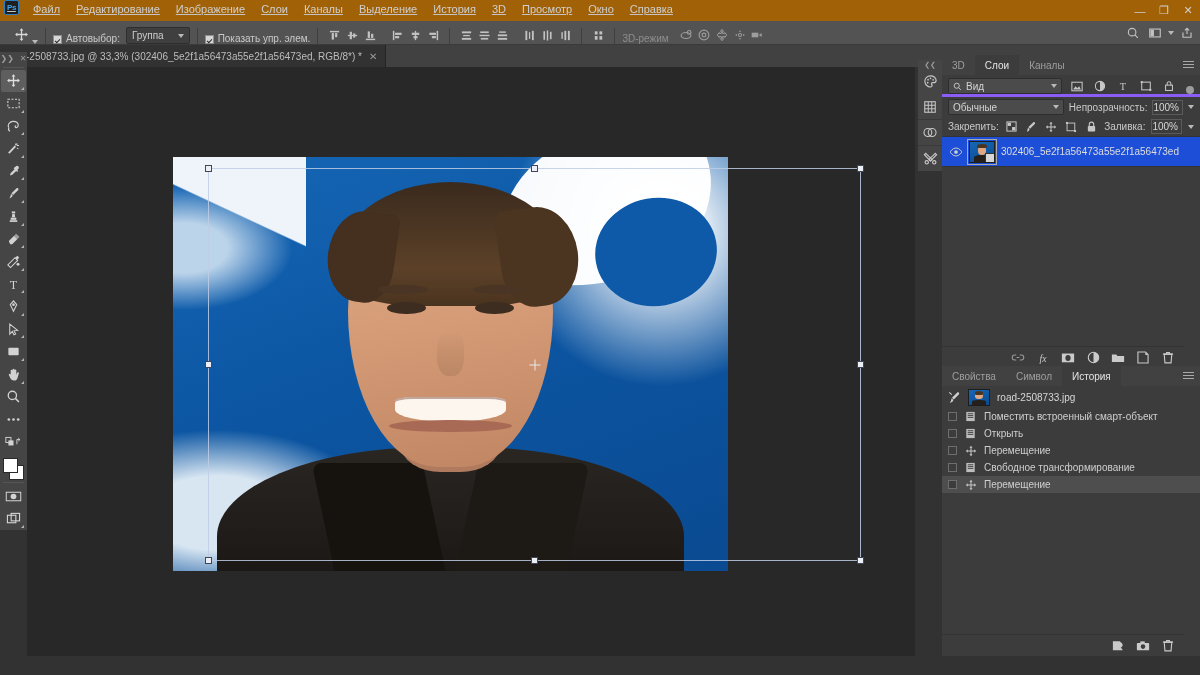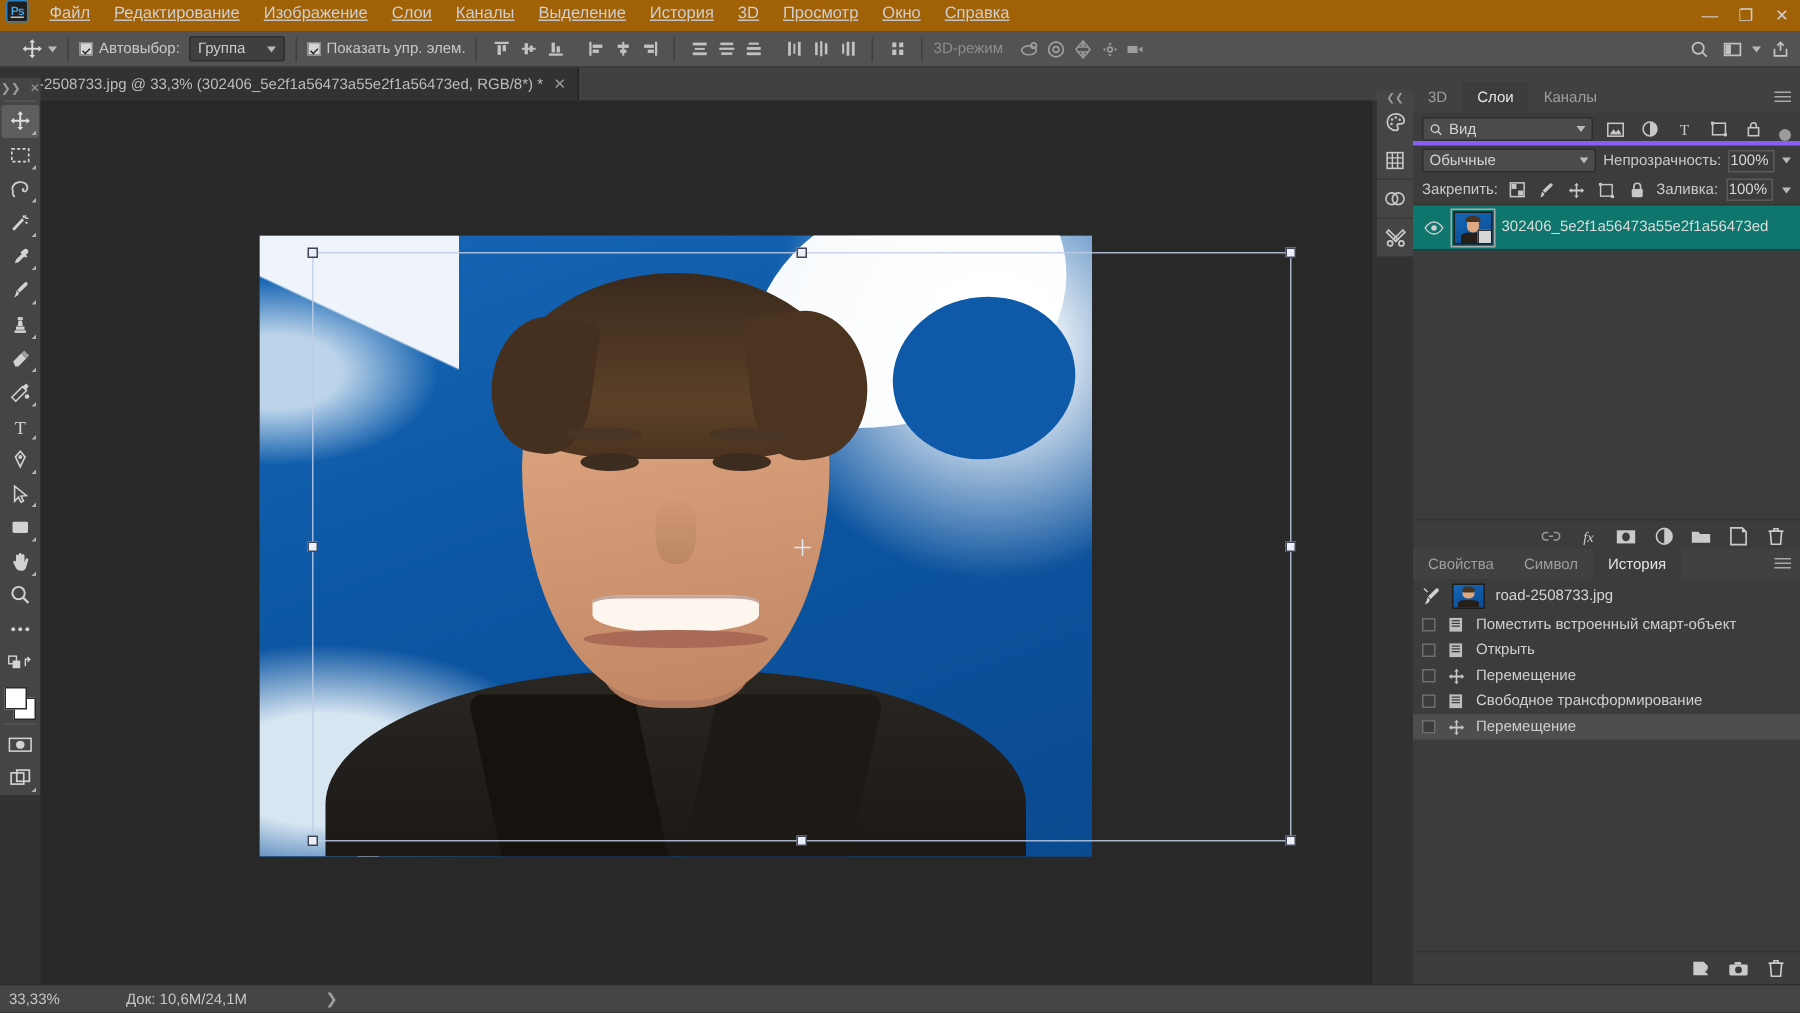--- a/index.html
+++ b/index.html
@@ -13,21 +13,21 @@
   .ps-logo{ width:15px; height:15px; margin:0 6px 0 4px; background:#1f1f1f; border:1px solid #2b7fc4;
     border-radius:2px; color:#3fa4e6; font-size:8px; font-weight:bold; display:flex;
     align-items:center; justify-content:center; letter-spacing:-0.5px;}
   .menu-item{ font-size:11px; color:#cfcfcf; padding:3px 8px; white-space:nowrap; }
   .win-btns{ position:absolute; right:0; top:0; height:21px; display:flex; }
   .win-btn{ width:24px; height:21px; display:flex; align-items:center; justify-content:center;
     color:#cfcfcf; font-size:11px; }
 
   
   .optbar{ position:absolute; left:0; top:21px; width:1200px; height:24px; background:#535353;
-    display:flex; align-items:center; border-bottom:1px solid #3a3a3a; }
+    display:flex; align-items:flex-end; border-bottom:1px solid #3a3a3a; }
   .opt-tool{ width:22px; height:20px; display:flex; align-items:center; justify-content:center;
     margin-left:10px; }
   .caret{ width:0;height:0;border-left:3px solid transparent;border-right:3px solid transparent;
     border-top:4px solid #b9b9b9; display:inline-block; }
   .vsep{ width:1px; height:16px; background:#3f3f3f; margin:0 7px; }
   .chk{ width:9px;height:9px;background:#d6d6d6;border:1px solid #8d8d8d; display:inline-block;
     position:relative; margin-right:4px; }
   .chk::after{content:"";position:absolute;left:1px;top:3px;width:4px;height:2px;
     border-left:1.5px solid #2b2b2b;border-bottom:1.5px solid #2b2b2b;transform:rotate(-45deg);}
   .opt-lbl{ font-size:10px; color:#c9c9c9; white-space:nowrap; }
@@ -155,39 +155,39 @@
     color:#c9c9c9;}
   .blend{ width:132px; height:16px; background:#4b4b4b; border:1px solid #2e2e2e; border-radius:2px;
     display:flex; align-items:center; padding:0 4px; font-size:10px; color:#d3d3d3; }
   .numbox{ width:34px; height:15px; background:#3c3c3c; border:1px solid #5a5a5a; font-size:10px;
     color:#d8d8d8; display:flex; align-items:center; justify-content:flex-end; padding-right:3px;}
   .lockrow{ height:20px; display:flex; align-items:center; padding:0 6px; gap:6px; font-size:10px;
     color:#c9c9c9; border-bottom:1px solid #333; }
 
   .layer{ height:30px; display:flex; align-items:center; padding:0 6px; gap:6px;
     border-bottom:1px solid #333; }
-  .layer.sel{ background:#0f766e; }
+  .layer.sel{ background:#1d4ed8; }
   .eye{ width:15px; display:flex; align-items:center; justify-content:center; }
   .thumb{ width:26px; height:22px; border:1px solid #1d1d1d; overflow:hidden; position:relative;
     background:#0b4f9e; flex:none;}
   .thumb.smart{ outline:1px solid #aaa; outline-offset:1px; }
   .thumb-inner{ position:absolute; inset:0;
     background:linear-gradient(160deg,#1667b6,#0a4a91); }
   .thumb-head{ position:absolute; left:32%; top:18%; width:36%; height:48%;
     background:#dfa782; border-radius:50% 50% 45% 45%; }
   .thumb-hair{ position:absolute; left:30%; top:10%; width:40%; height:24%;
     background:#4a3420; border-radius:50% 50% 20% 20%; }
   .thumb-body{ position:absolute; left:16%; bottom:0; width:68%; height:32%;
     background:#241f1b; border-radius:40% 40% 0 0; }
   .smart-badge{ position:absolute; right:-1px; bottom:-1px; width:10px; height:10px;
     background:#d7d7d7; border:1px solid #333; }
   .layer-name{ font-size:10px; color:#dcdcdc; white-space:nowrap; overflow:hidden; flex:1;}
   .lock-ic{ color:#b9b9b9; font-size:10px; margin-right:4px;}
 
-  .panel-footer{ position:absolute; left:0; right:0; bottom:0; height:22px; background:#3c3c3c;
+  .panel-footer{ position:absolute; left:0; right:16px; bottom:0; height:22px; background:#3c3c3c;
     display:flex; align-items:center; justify-content:flex-end; gap:11px; padding-right:9px;
     border-top:1px solid #333;}
   .pf-ic{ width:14px; height:14px; display:flex; align-items:center; justify-content:center;
     color:#cacaca; }
 
   .hist-row{ height:17px; display:flex; align-items:center; gap:7px; padding:0 6px; font-size:10px;
     color:#cfcfcf; }
   .hist-row.sel{ background:#4e4e4e; }
   .hist-box{ width:9px;height:9px;border:1px solid #6e6e6e;background:#3c3c3c; flex:none;}
   .hist-ic{ width:13px; display:flex; align-items:center; justify-content:center; color:#c6c6c6;}
@@ -877,19 +877,14 @@
         </div>
       <div class="pf-ic">
           <svg width="12" height="13" viewBox="0 0 13 14">
             <path d="M2.4 3.4h8.2l-.8 9.4H3.2z" fill="none" stroke="#cacaca" stroke-width="1.2"></path>
             <path d="M1 3.4h11M5 3.4V1.6h3v1.8" fill="none" stroke="#cacaca" stroke-width="1.2"></path>
           </svg>
         </div>
     </div>
   </div>
 
-  <div class="statusbar">
-    <span class="zoomfield">33,33%</span>
-    <span class="docinfo">Док: 10,6M/24,1M</span>
-    <span class="sb-arrow">❯</span>
-  </div>
 
 </div>
 
 </body></html>

